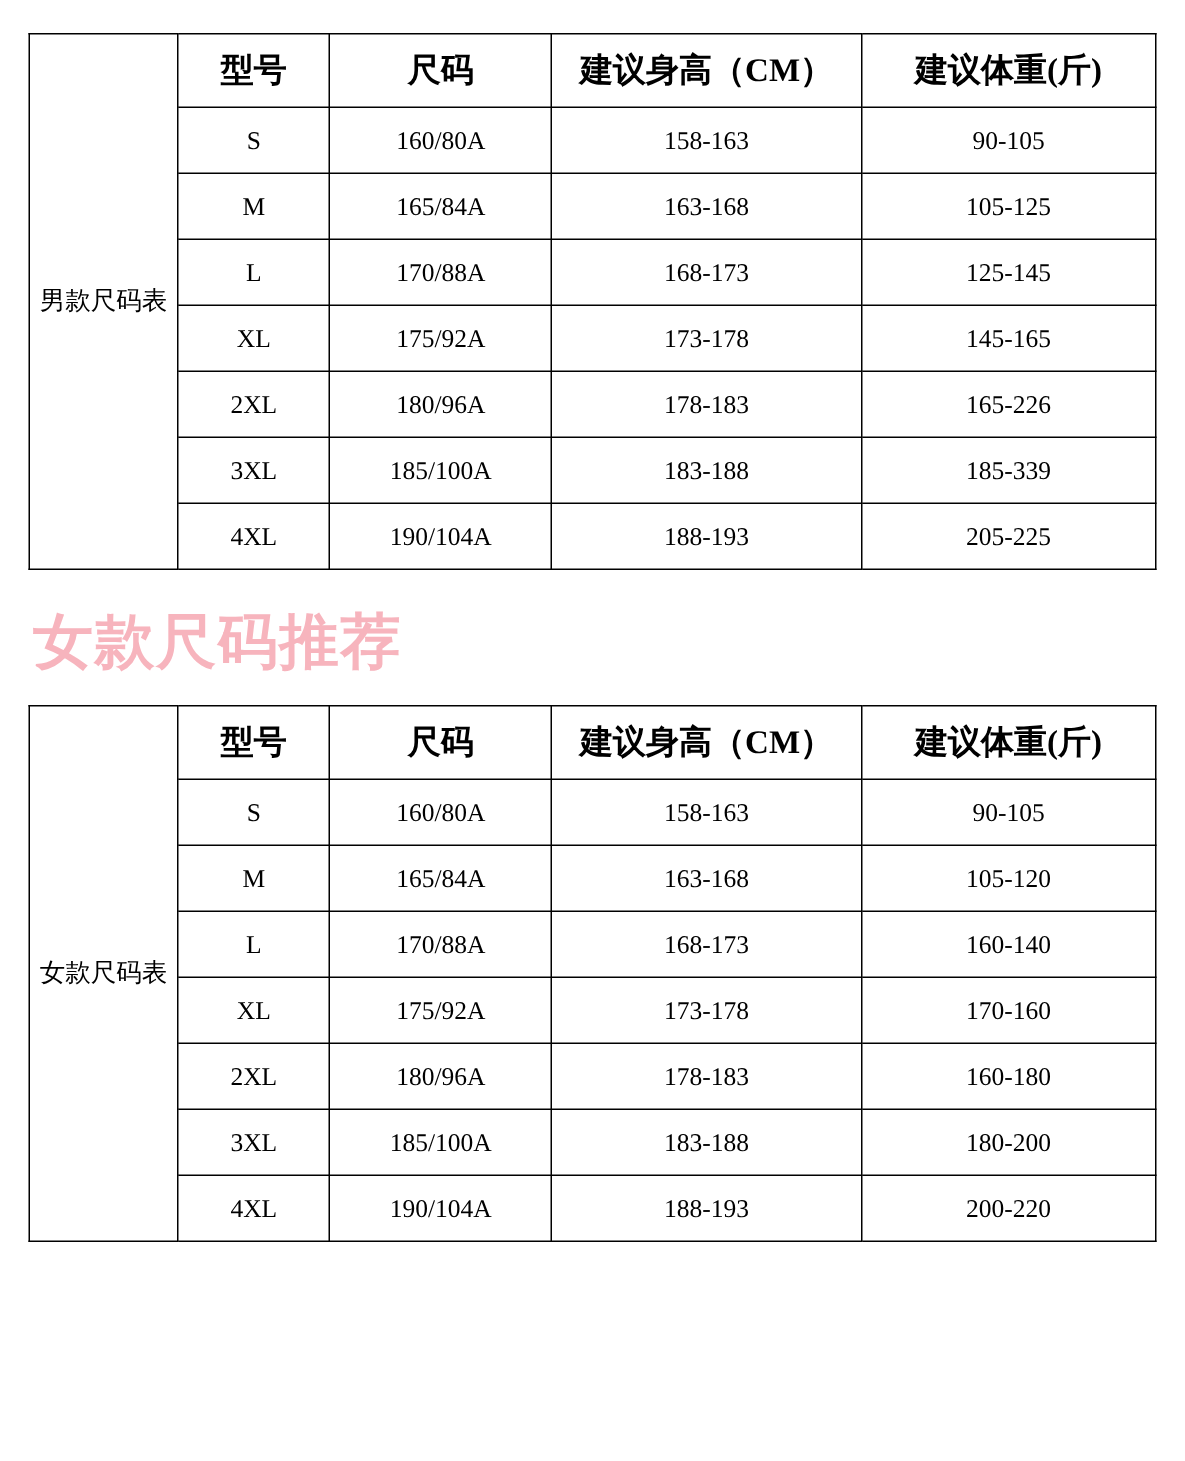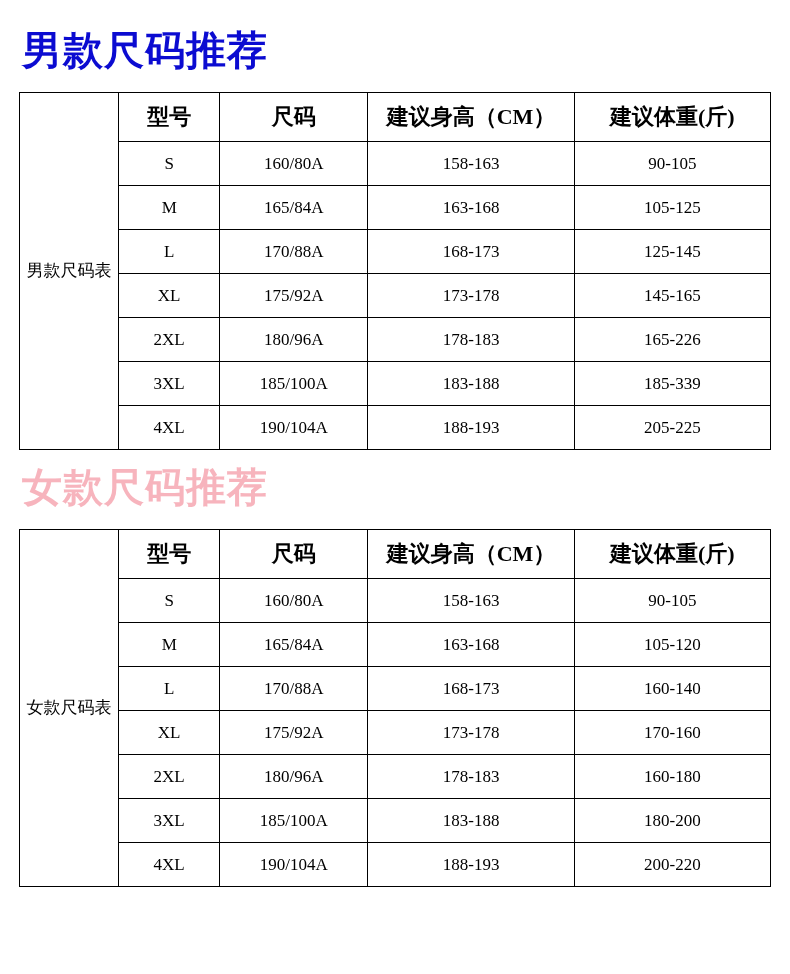--- a/index.html
+++ b/index.html
@@ -29,21 +29,21 @@
     font-size: 40px;
     letter-spacing: 1px;
     line-height: 1;
   }
   .title-male {
     color: #0b0bd1;
     margin: 30px 0 0 22px;
   }
   .title-female {
     color: #f7b4bd;
-    margin: 17px 0 0 22px;
+    margin: 28px 0 0 22px;
   }
   table.size-table {
     border-collapse: collapse;
     margin: 22px 0 0 0;
     width: 752px;
     margin-left: 19px;
     table-layout: fixed;
   }
   table.size-table td, table.size-table th {
     border: 1px solid #000000;
@@ -87,21 +87,20 @@
     font-weight: bold;
     font-size: 18px;
   }
 </style>
 </head>
 <body>
 
 <div class="page">
 
   <div class="section">
-    <div class="section-title title-male" style="color: rgb(11, 11, 209);">男款尺码推荐</div>
 
     <table class="size-table">
       <colgroup>
         <col class="col-label">
         <col class="col-model">
         <col class="col-size">
         <col class="col-height">
         <col class="col-weight">
       </colgroup>
       <tbody>

